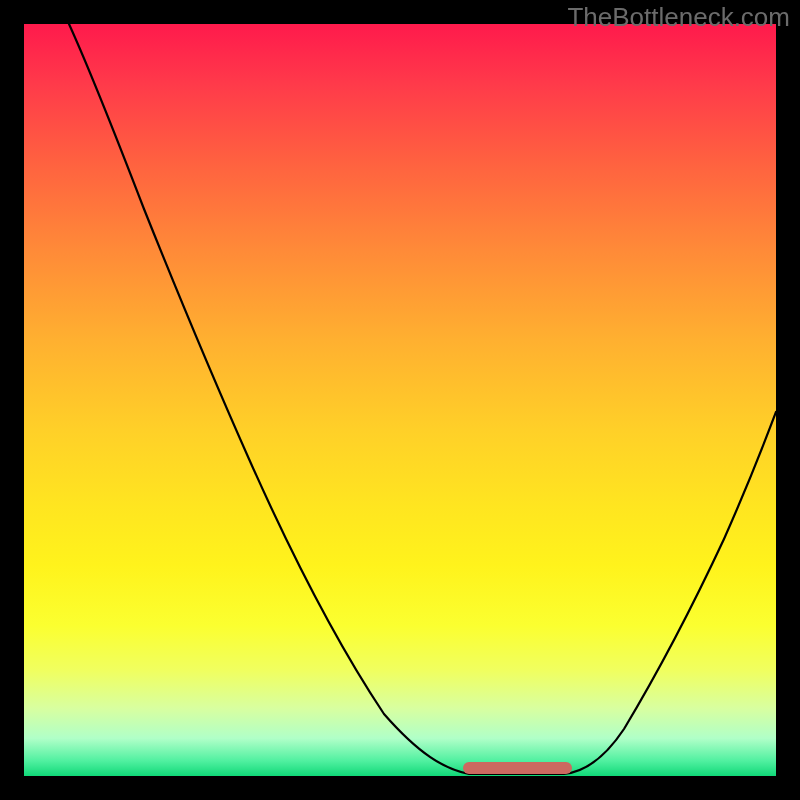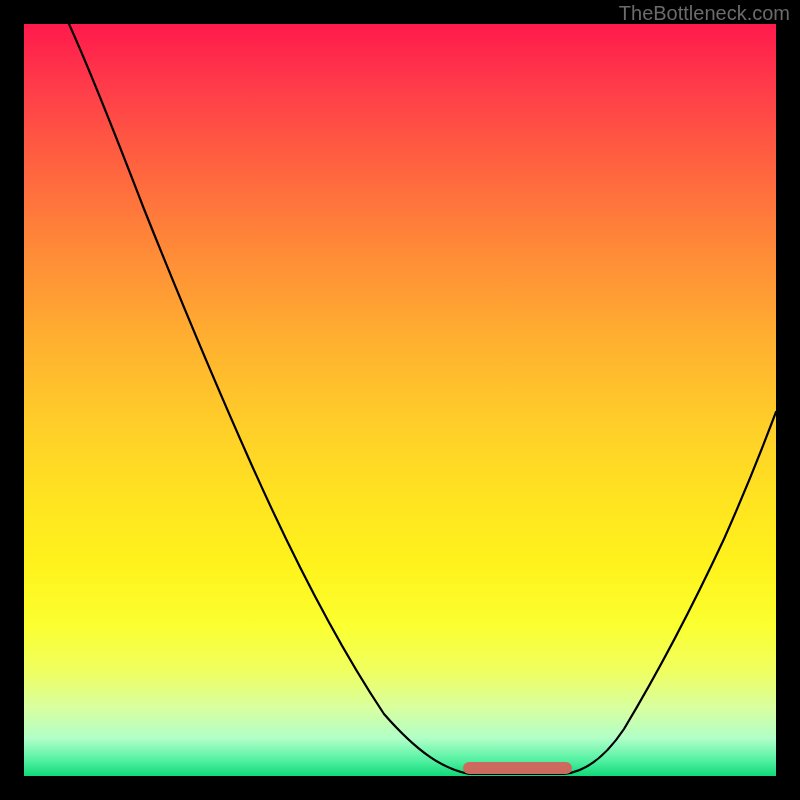--- a/index.html
+++ b/index.html
@@ -60,21 +60,21 @@
     fill: none;
     stroke: #cc6a60;
     stroke-width: 12;
     stroke-linecap: round;
   }
   .watermark {
     position: absolute;
     top: 2px;
     right: 10px;
     color: #6b6b6b;
-    font-size: 20px;
+    font-size: 26px;
     font-weight: 500;
     letter-spacing: 0px;
     user-select: none;
   }
 </style>
 </head>
 <body>
 
 <div class="frame">
 

